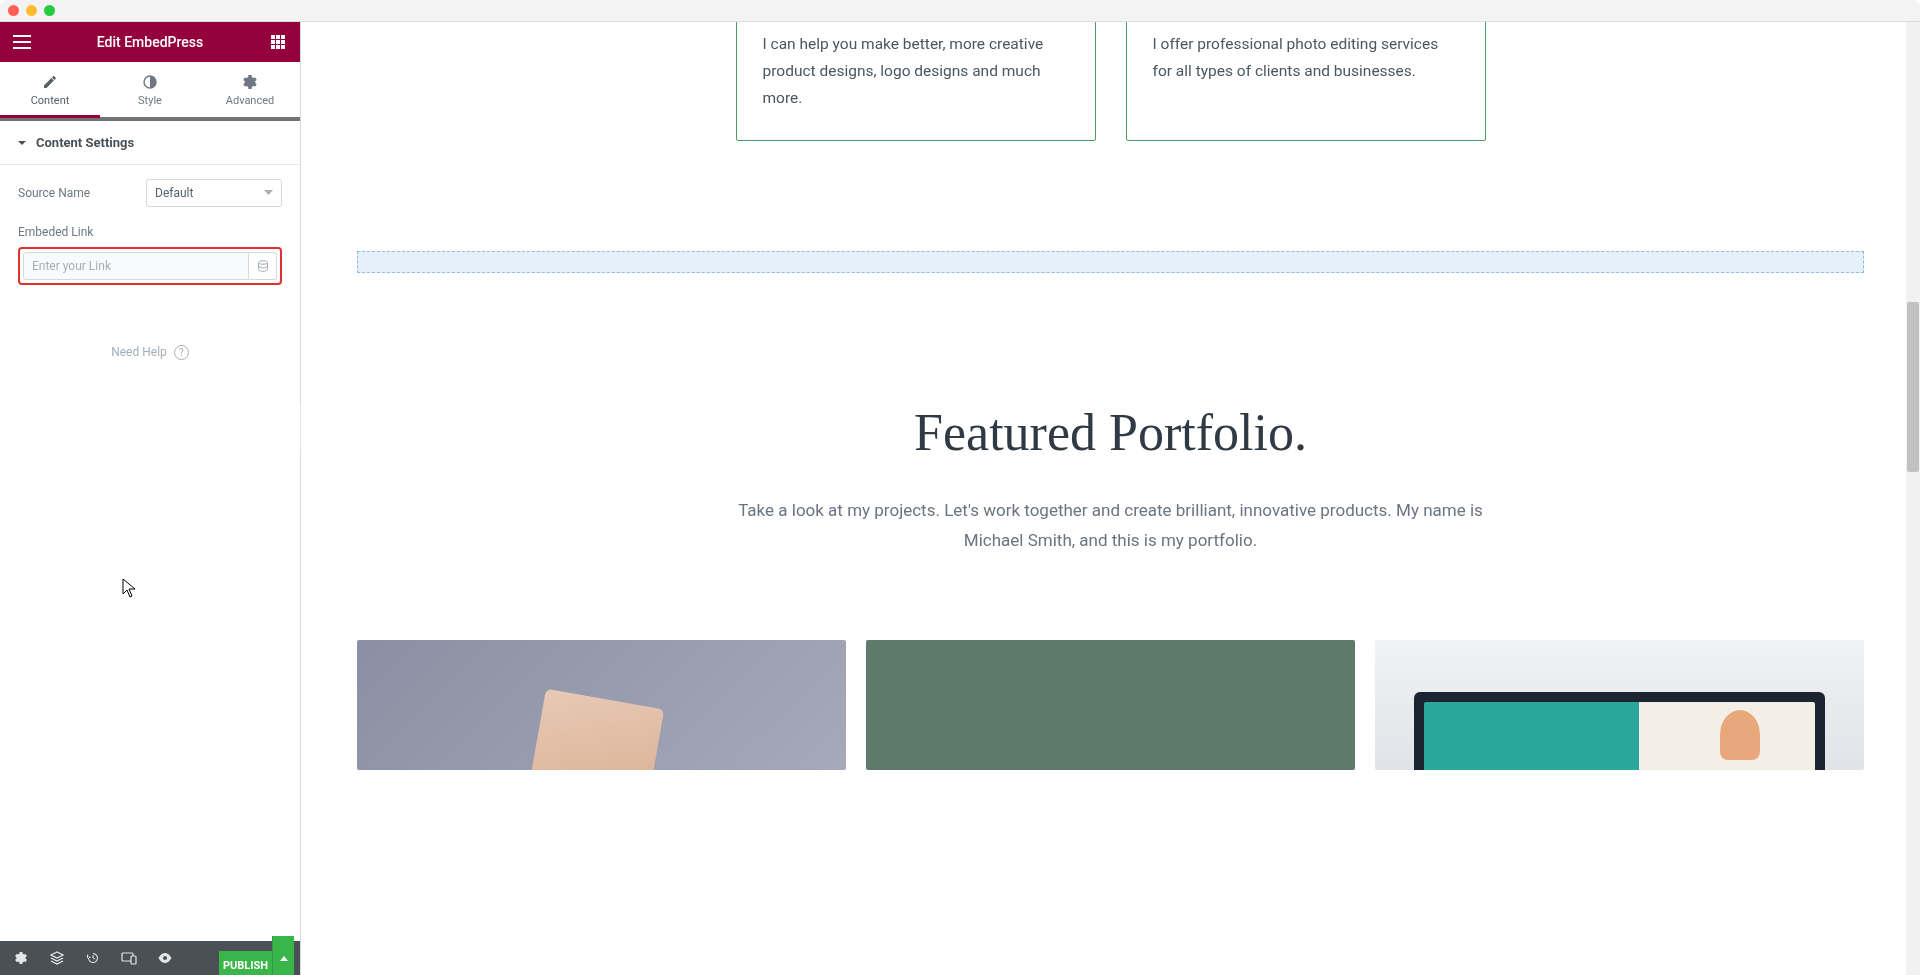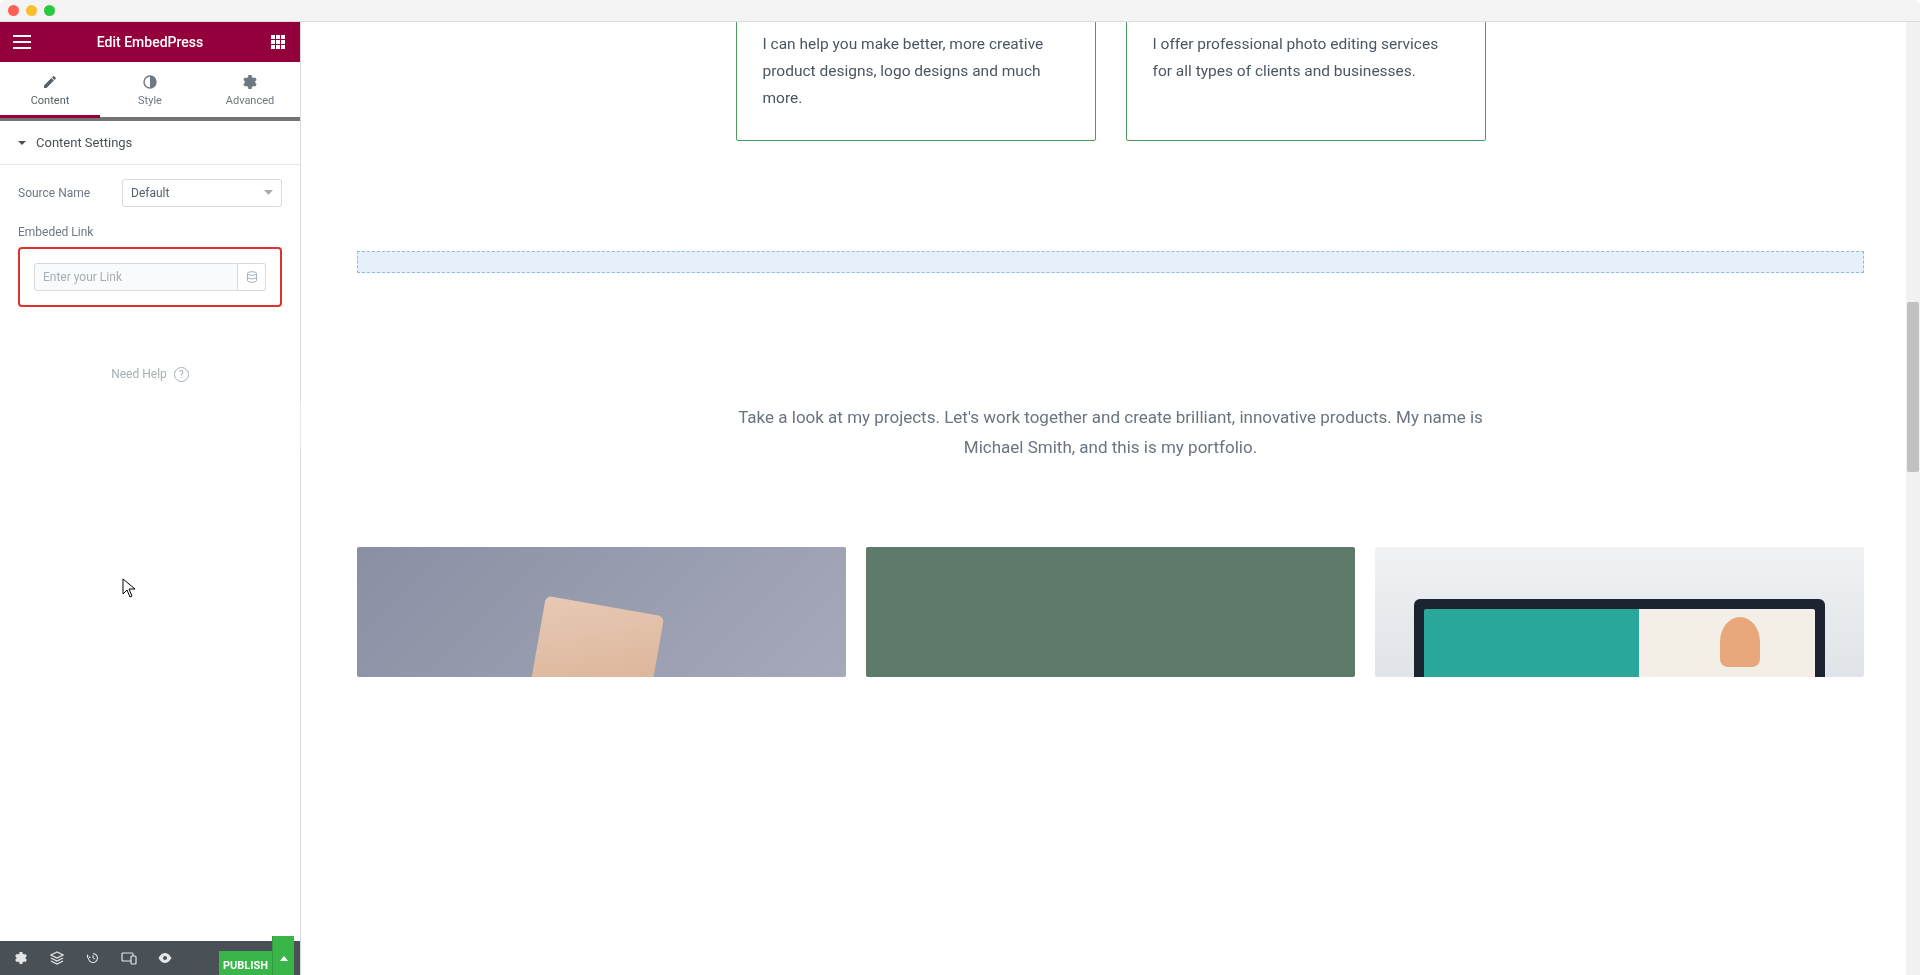--- a/index.html
+++ b/index.html
@@ -22,31 +22,31 @@
 
 
 .tabs { display: flex; background: #fff; border-bottom: 4px solid #737373; }
 .tab { flex: 1; text-align: center; padding: 12px 0 10px; font-size: 11px; color: #6d7882; cursor: pointer; position: relative; }
 .tab.active { color: #556068; }
 .tab.active::after { content: ""; position: absolute; bottom: -1px; left: 0; right: 0; height: 3px; background: #93003c; }
 .tab .icon { display: block; margin: 0 auto 4px; }
 
 
 .panel { flex: 1; background: #fff; overflow-y: auto; }
-.section-head { display: flex; align-items: center; padding: 14px 18px; font-size: 13px; font-weight: 400; color: #495157; border-bottom: 1px solid #e6e9ec; cursor: pointer; }
+.section-head { display: flex; align-items: center; padding: 14px 18px; font-size: 13px; font-weight: 700; color: #495157; border-bottom: 1px solid #e6e9ec; cursor: pointer; }
 .section-head .caret { margin-right: 10px; }
 
 .controls { padding: 14px 18px; }
 .control-row { display: flex; align-items: center; justify-content: space-between; margin-bottom: 18px; font-size: 12px; color: #6d7882; }
-.select { width: 160px; height: 28px; border: 1px solid #d5dadf; border-radius: 3px; background: #fff; font-size: 12px; color: #556068; padding: 0 8px; display: flex; align-items: center; justify-content: space-between; cursor: pointer; }
+.select { width: 136px; height: 28px; border: 1px solid #d5dadf; border-radius: 3px; background: #fff; font-size: 12px; color: #556068; padding: 0 8px; display: flex; align-items: center; justify-content: space-between; cursor: pointer; }
 .select .chev { color: #a4afb7; }
 
 .control-label { font-size: 12px; color: #6d7882; margin-bottom: 8px; }
 
-.embed-wrap { border: 2px solid #e03131; border-radius: 4px; padding: 14px; display: flex; }
+.embed-wrap { border: 2px solid #e03131; border-radius: 4px; padding: 3px; display: flex; }
 .embed-input { flex: 1; height: 28px; border: 1px solid #d5dadf; border-radius: 3px 0 0 3px; padding: 0 8px; font-size: 12px; color: #a4afb7; background: #f9fafb; }
 .embed-input::placeholder { color: #a4afb7; }
 .embed-dyn { width: 28px; border: 1px solid #d5dadf; border-left: none; border-radius: 0 3px 3px 0; display: flex; align-items: center; justify-content: center; color: #a4afb7; cursor: pointer; background: #fff; }
 
 .need-help { text-align: center; font-size: 12px; color: #a4afb7; margin-top: 60px; }
 .need-help .q { display: inline-block; border: 1px solid #a4afb7; border-radius: 50%; width: 15px; height: 15px; font-size: 10px; line-height: 13px; margin-left: 4px; }
 
 
 .bottom-bar { height: 34px; background: #495157; display: flex; align-items: center; padding: 0 6px; gap: 6px; }
 .bb-btn { width: 30px; height: 30px; display: flex; align-items: center; justify-content: center; color: #fff; cursor: pointer; opacity: 0.85; }
@@ -240,20 +240,21 @@
       <div class="card">
           <p>I offer professional photo editing services for all types of clients and businesses.</p>
         </div>
     </div>
 
     <div class="embed-section">
       <div class="embed-placeholder"></div>
     </div>
 
     <div class="portfolio-section">
+      <h2 class="portfolio-title">Featured Portfolio.</h2>
       <p class="portfolio-sub">Take a look at my projects. Let's work together and create brilliant, innovative products. My name is Michael Smith, and this is my portfolio.</p>
     </div>
 
     <div class="grid">
       <div class="tile tile1"></div>
       <div class="tile tile2"></div>
       <div class="tile tile3">
         <div class="monitor">
             <div class="screen">
               <div class="person"></div>

